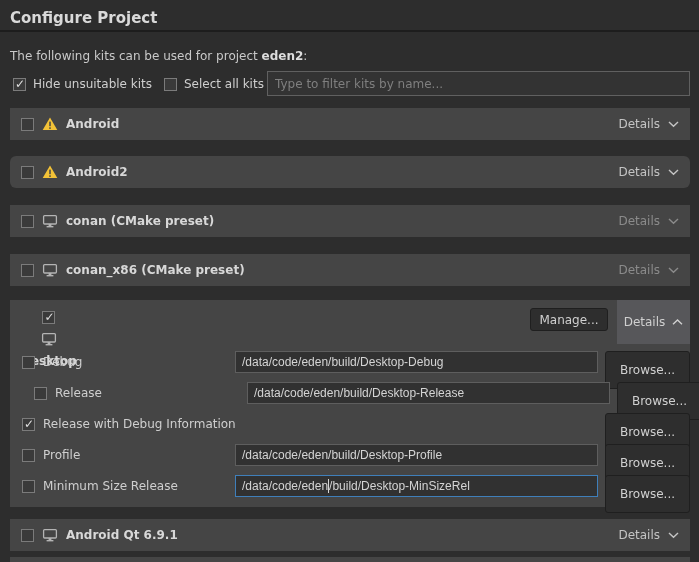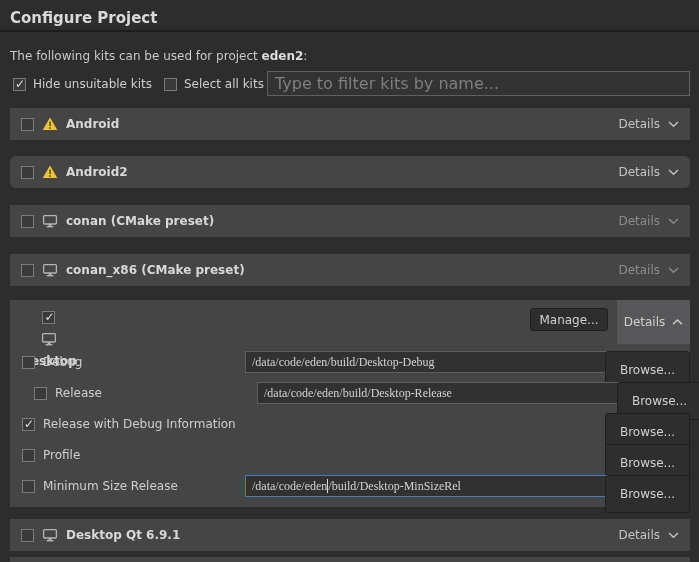--- a/index.html
+++ b/index.html
@@ -13,21 +13,21 @@
   .intro{position:absolute;left:10px;top:49px;color:#c9c9c9;}
   .intro b{color:#dddddd;}
 
   .check-group{position:absolute;display:flex;align-items:center;gap:7px;color:#cfcfcf;cursor:default;}
   .checkbox{width:13px;height:13px;box-sizing:border-box;border:1px solid #7b7b7b;background:#3a3a3a;display:inline-block;position:relative;flex:none;}
   .checkbox.checked::after{content:"✓";position:absolute;left:1px;top:-2px;font-size:12px;color:#e0e0e0;}
 
   .filter-input{
     position:absolute;left:267px;top:71px;width:423px;height:25px;box-sizing:border-box;
     background:#333333;border:1px solid #606060;color:#d0d0d0;padding:0 7px;
-    font-family:inherit;font-size:16px;outline:none;
+    font-family:inherit;font-size:12px;outline:none;
   }
   .filter-input::placeholder{color:#7f7f7f;}
 
   .kit-row{
     position:absolute;left:10px;width:680px;height:32px;background:#454545;
     display:flex;align-items:center;padding:0 11px;box-sizing:border-box;gap:8px;
   }
   .kit-name{font-weight:bold;color:#d8d8d8;}
   .details-btn{margin-left:auto;display:flex;align-items:center;gap:8px;color:#c4c4c4;cursor:default;}
   .details-btn.dim{color:#8b8b8b;}
@@ -42,23 +42,23 @@
   }
   .details-block{
     position:absolute;left:607px;top:0;width:73px;height:44px;background:#57575a;
     display:flex;align-items:center;justify-content:center;gap:7px;color:#d0d0d0;cursor:default;
   }
 
   .cfg-row{position:absolute;left:0;width:100%;height:22px;display:flex;align-items:center;}
   .cfg-row .checkbox{margin-left:12px;}
   .cfg-label{margin-left:8px;color:#cfcfcf;}
   .cfg-field{
-    position:absolute;left:235px;top:0;width:363px;height:22px;box-sizing:border-box;
+    position:absolute;left:225px;top:0;width:363px;height:22px;box-sizing:border-box;
     background:#313131;border:1px solid #5e5e5e;color:#d4d4d4;padding:0 6px;
-    font-family:Liberation Serif, serif;font-size:12px;outline:none;
+    font-family:Liberation Sans, sans-serif;font-size:12px;outline:none;
   }
   .cfg-field.focused{
     border-color:#3f7fba;display:flex;align-items:center;white-space:pre;overflow:hidden;
   }
   .caret{display:inline-block;width:1px;height:14px;background:#d6d6d6;flex:none;}
   .browse-btn{
     position:absolute;left:595px;top:0;width:85px;height:38px;box-sizing:border-box;
     background:#2e2e2e;border:1px solid #1f1f1f;border-radius:3px;color:#d0d0d0;
     font-family:inherit;font-size:12px;
   }
@@ -200,41 +200,42 @@
 
   <div class="cfg-row" style="top:113px;">
     <span class="checkbox checked"></span>
     <span class="cfg-label">Release with Debug Information</span>
     <button class="browse-btn">Browse...</button>
   </div>
 
   <div class="cfg-row" style="top:144px;border-radius:7px;">
     <span class="checkbox"></span>
     <span class="cfg-label">Profile</span>
+    <input class="cfg-field" value="/data/code/eden/build/Desktop-Profile" style="">
     <button class="browse-btn">Browse...</button>
   </div>
 
   <div class="cfg-row" style="top:175px;">
     <span class="checkbox"></span>
     <span class="cfg-label">Minimum Size Release</span>
     <div class="cfg-field focused"><span>/data/code/eden</span><span class="caret"></span><span>/build/Desktop-MinSizeRel</span></div>
     <button class="browse-btn">Browse...</button>
   </div>
 </div>
 
 <div class="kit-row" style="top:519px;">
   <span class="checkbox"></span>
   <span class="icon">
     <svg width="16" height="14" viewBox="0 0 16 14">
         <rect x="1.6" y="1.6" width="12.8" height="8.4" rx="1" fill="none" stroke="#b4b4b4" stroke-width="1.3"></rect>
         <rect x="6.6" y="10" width="2.8" height="2" fill="#b4b4b4"></rect>
         <rect x="4.6" y="12" width="6.8" height="1.4" fill="#b4b4b4"></rect>
       </svg>
   </span>
-  <span class="kit-name">Desktop Qt 6.9.1</span>
+  <span class="kit-name">Android Qt 6.9.1</span>
   <span class="details-btn">
     <span>Details</span>
     <span class="icon">
         <svg width="11" height="7" viewBox="0 0 11 7">
           <polyline points="1,1 5.5,5.3 10,1" fill="none" stroke="currentColor" stroke-width="1.4"></polyline>
         </svg>
       </span>
   </span>
 </div>
 

